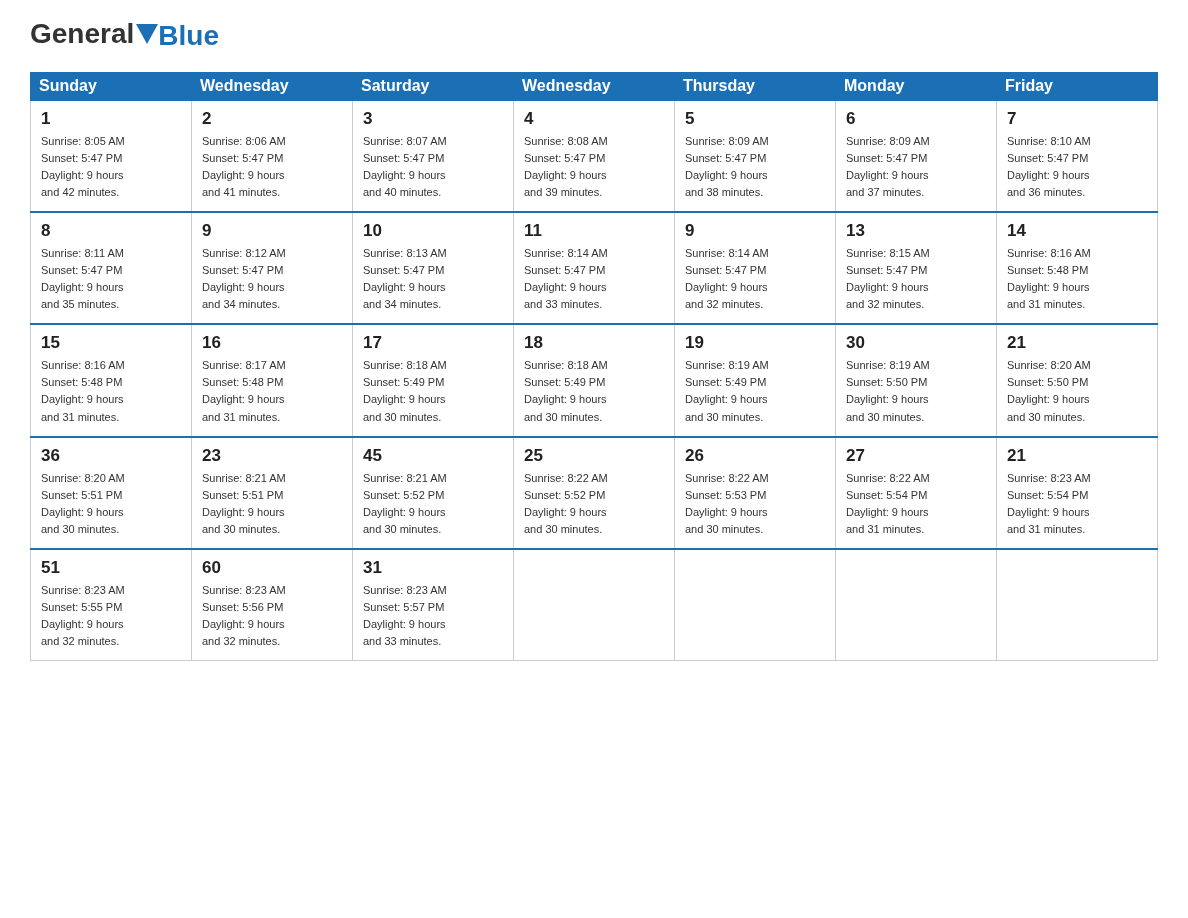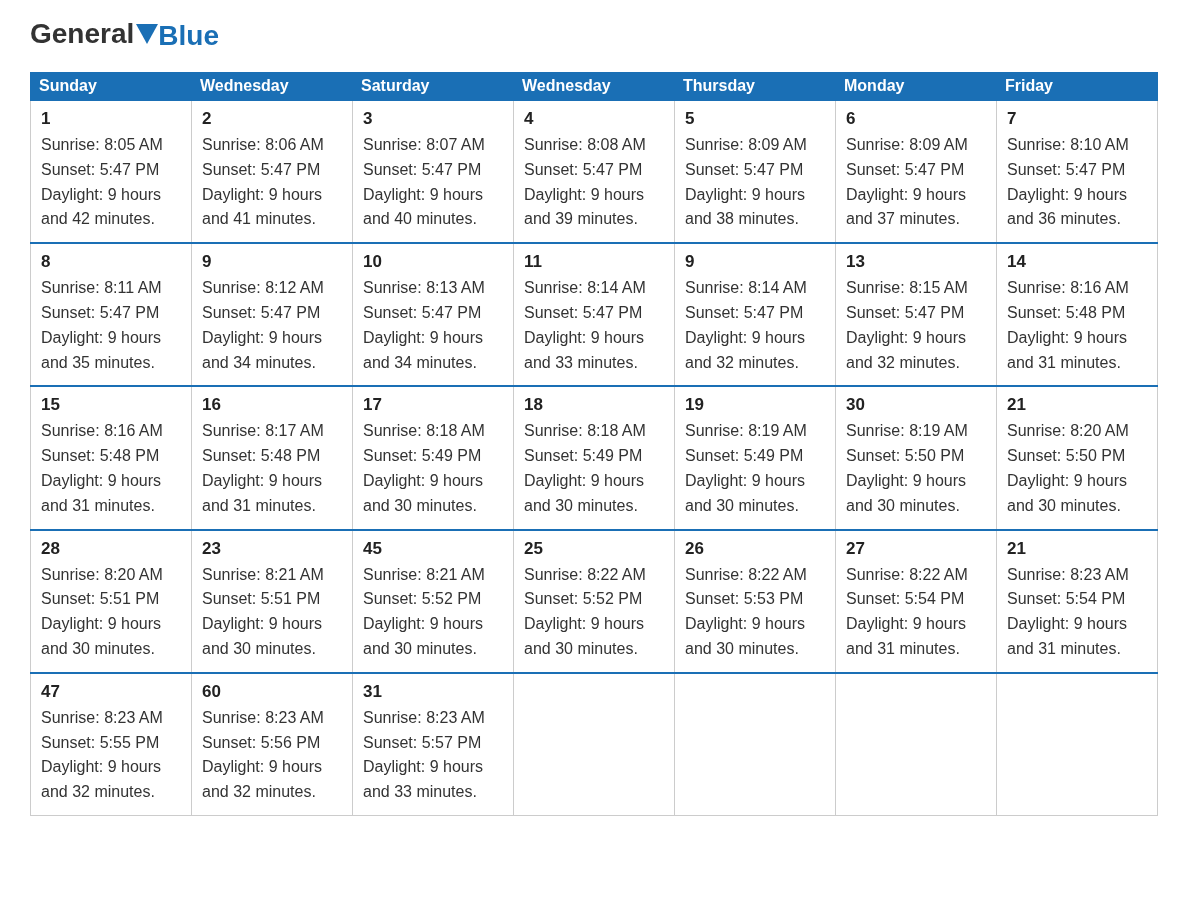--- a/index.html
+++ b/index.html
@@ -70,21 +70,21 @@
     .calendar tr td {
       border-top: 2px solid #1a6fb5;
     }
     .day-num {
       font-size: 17px;
       font-weight: bold;
       color: #222;
       margin-bottom: 4px;
     }
     .day-info {
-      font-size: 16px;
+      font-size: 11px;
       color: #333;
       line-height: 1.55;
     }
     .empty-cell {
       background: #fff;
     }
   </style>
 </head>
 <body>
 
@@ -307,21 +307,21 @@
           <div class="day-info">
             Sunrise: 8:20 AM<br>
             Sunset: 5:50 PM<br>
             Daylight: 9 hours<br>
             and 30 minutes.
           </div>
         </td>
       </tr>
       <tr>
         <td>
-          <div class="day-num">28</div>
+          <div class="day-num">36</div>
           <div class="day-info">
             Sunrise: 8:20 AM<br>
             Sunset: 5:51 PM<br>
             Daylight: 9 hours<br>
             and 30 minutes.
           </div>
         </td>
         <td>
           <div class="day-num">23</div>
           <div class="day-info">
@@ -372,21 +372,21 @@
           <div class="day-info">
             Sunrise: 8:23 AM<br>
             Sunset: 5:54 PM<br>
             Daylight: 9 hours<br>
             and 31 minutes.
           </div>
         </td>
       </tr>
       <tr>
         <td>
-          <div class="day-num">47</div>
+          <div class="day-num">51</div>
           <div class="day-info">
             Sunrise: 8:23 AM<br>
             Sunset: 5:55 PM<br>
             Daylight: 9 hours<br>
             and 32 minutes.
           </div>
         </td>
         <td>
           <div class="day-num">60</div>
           <div class="day-info">

